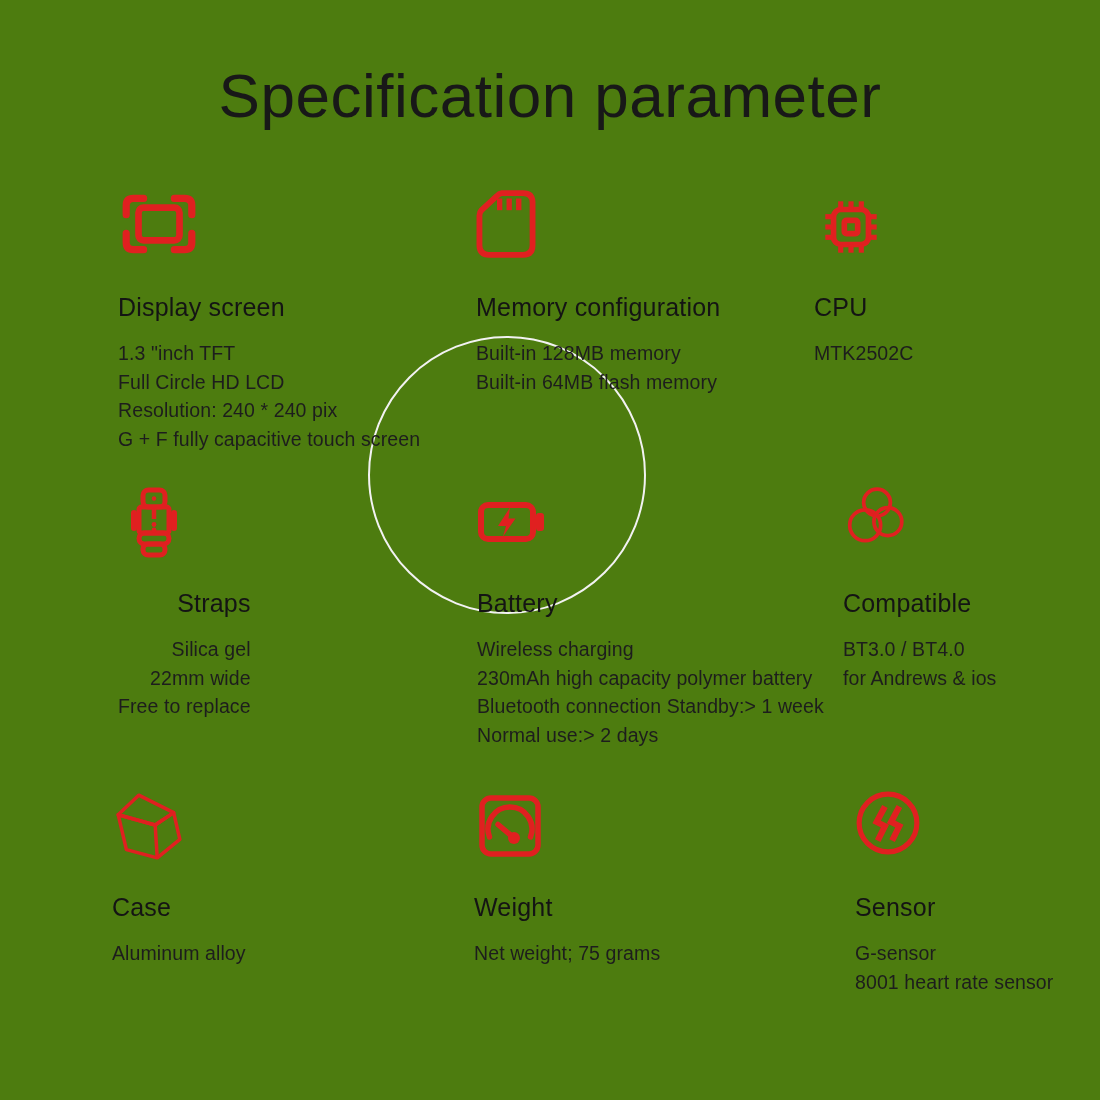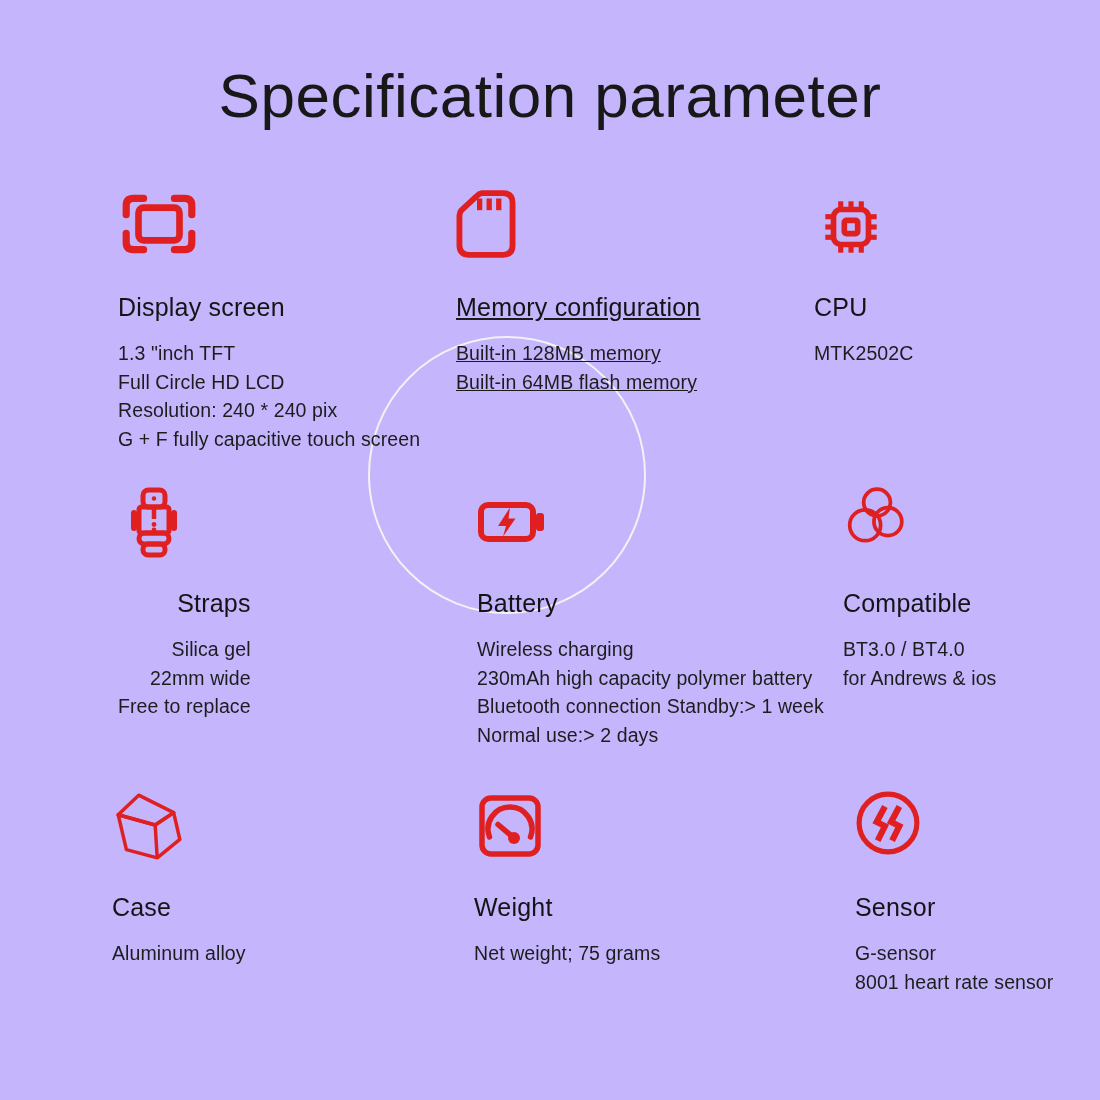--- a/index.html
+++ b/index.html
@@ -1,17 +1,17 @@
 <!DOCTYPE html>
 <html style="--accent: #e02020;"><head>
 <meta charset="utf-8">
 <style>
   html,body { margin:0; padding:0; background:#ffffff; }
   .page {
-    position:relative; width:1100px; height:1100px; background:#c4b5fd;
+    position:relative; width:1100px; height:1100px; background:#4d7c0f;
     font-family:"Liberation Sans", sans-serif; color:#1b1b1b; overflow:hidden;
   }
   .title {
     position:absolute; top:20px; left:0; width:100%; text-align:center;
     font-size:62px; font-weight:300; letter-spacing:0.5px; color:#181818;
     line-height:1.1;
   }
   .watermark {
     position:absolute; left:368px; top:336px; width:274px; height:274px;
     border:2px solid #f2f2f2; border-radius:50%;
@@ -52,21 +52,21 @@
     </span>
     <h2>Display screen</h2>
     <div class="lines">
       <p>1.3 "inch TFT</p>
       <p>Full Circle HD LCD</p>
       <p>Resolution: 240 * 240 pix</p>
       <p>G + F fully capacitive touch screen</p>
     </div>
   </div>
 
-  <div class="cell" style="left:456px; top:190px;text-decoration:underline;">
+  <div class="cell" style="left:476px; top:190px;">
     <span class="icon-wrap">
       <svg width="60" height="68" viewBox="0 0 56 64" aria-hidden="true">
         <path d="M24 3 H44 Q53 3 53 12 V52 Q53 61 44 61 H12 Q3 61 3 52 V24 Q3 21 5 19 L19 6 Q21.5 3.3 24 3 Z" fill="none" stroke="currentColor" stroke-width="5.5" stroke-linejoin="round"></path>
         <g stroke="currentColor" stroke-width="5" stroke-linecap="butt">
           <line x1="22" y1="8" x2="22" y2="19"></line>
           <line x1="31" y1="8" x2="31" y2="19"></line>
           <line x1="40" y1="8" x2="40" y2="19"></line>
         </g>
       </svg>
     </span>

